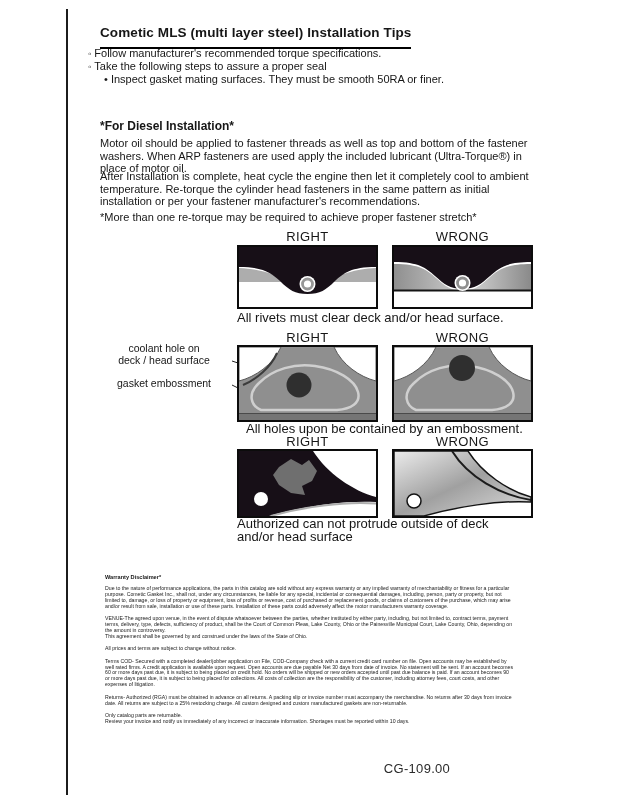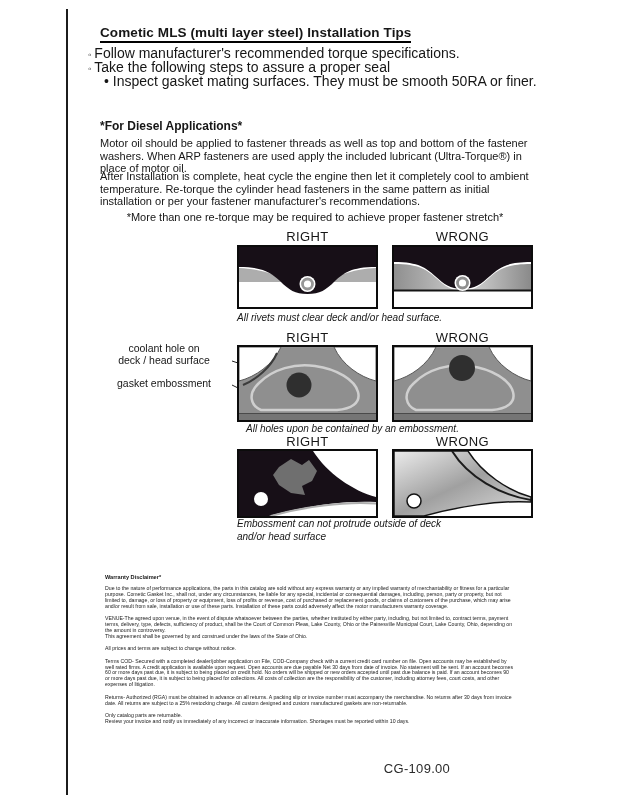--- a/index.html
+++ b/index.html
@@ -1,35 +1,35 @@
 <!DOCTYPE html>
 <html><head>
 <meta charset="utf-8">
 <style>
   html,body{margin:0;padding:0;}
   body{width:618px;height:800px;background:#ffffff;position:relative;overflow:hidden;
        font-family:"Liberation Sans", sans-serif;color:#161616;}
   .abs{position:absolute;}
   .left-rule{left:66px;top:9px;width:2px;height:786px;background:#1c1c1c;}
   .title{left:100px;top:25px;font-size:13.5px;font-weight:bold;border-bottom:2px solid #000;
-         padding-bottom:1px;letter-spacing:.1px;}
-  .bullets{left:88px;top:47px;font-size:14px;line-height:13px;width:470px;}
+         padding-bottom:7px;letter-spacing:.1px;}
+  .bullets{left:88px;top:47px;font-size:11px;line-height:13px;width:470px;}
   .bullet::before{content:"◦ ";font-size:10px;}
   .sub-bullet{margin-left:16px;}
   .sub-bullet::before{content:"• ";}
   .diesel-heading{left:100px;top:119px;font-size:12px;font-weight:bold;}
   .para{left:100px;width:430px;font-size:11px;line-height:12.6px;}
-  .p1{top:137px;} .p2{top:170px;} .p3{top:211px;text-align:center;}
+  .p1{top:137px;} .p2{top:170px;} .p3{top:211px;}
   .dlabel{width:141px;text-align:center;font-size:13px;letter-spacing:.4px;}
   .dbox{width:137px;border:2px solid #0c0c0c;background:#fff;line-height:0;}
   .c-left{left:237px;} .c-right{left:392px;}
   .r1l{top:229px;} .r1b{top:245px;height:60px;}
   .r2l{top:330px;} .r2b{top:345px;height:73px;}
   .r3l{top:434px;} .r3b{top:449px;height:65px;}
-  .caption{font-size:10px;line-height:12.5px;white-space:pre-line;font-style:italic;}
+  .caption{font-size:13px;line-height:12.5px;white-space:pre-line;}
   .cap1{left:237px;top:312px;} .cap2{left:246px;top:423px;} .cap3{left:237px;top:518px;}
   .sidelabel{left:96px;width:136px;text-align:center;font-size:10.5px;line-height:11.5px;white-space:pre-line;}
   .lbl-coolant{top:343px;} .lbl-emboss{top:378px;}
   .leader{left:105px;top:340px;width:215px;height:90px;pointer-events:none;}
   .legal{left:105px;top:574px;width:410px;}
   .legal-head{font-size:5.6px;font-weight:bold;margin-bottom:6px;}
   .legal-block{font-size:5.2px;line-height:5.9px;margin-bottom:6.5px;white-space:pre-line;color:#222;}
   .footer{left:352px;top:761px;width:130px;text-align:center;font-size:13px;color:#2b2b2b;letter-spacing:.3px;}
   svg{display:block;}
 </style>
@@ -45,21 +45,21 @@
   <div class="abs bullets">
     <div>
         <div class="bullet">Follow manufacturer's recommended torque specifications.</div>
         <div class="bullet">Take the following steps to assure a proper seal</div>
       </div>
     <div>
         <div class="sub-bullet">Inspect gasket mating surfaces.  They must be smooth 50RA or finer.</div>
       </div>
   </div>
 
-  <div class="abs diesel-heading">*For Diesel Applications*</div>
+  <div class="abs diesel-heading">*For Diesel Installation*</div>
   <div class="abs para p1">Motor oil should be applied to fastener threads as well as top and bottom of the fastener washers. When ARP fasteners are used apply the included lubricant (Ultra-Torque®) in place of motor oil.</div>
   <div class="abs para p2">After Installation is complete, heat cycle the engine then let it completely cool to ambient temperature. Re-torque the cylinder head fasteners in the same pattern as initial installation or per your fastener manufacturer's recommendations.</div>
   <div class="abs para p3">*More than one re-torque may be required to achieve proper fastener stretch*</div>
 
   <div class="abs dlabel c-left r1l">RIGHT</div>
   <div class="abs dlabel c-right r1l">WRONG</div>
 
   <div class="abs dbox c-left r1b">
     <svg width="137" height="60" viewBox="0 0 137 60">
       <rect width="137" height="60" fill="#ffffff"></rect>
@@ -146,21 +146,21 @@
             <stop offset="0.5" stop-color="#a0a0a0"></stop>
             <stop offset="1" stop-color="#dedede"></stop>
         </linearGradient>
       </defs>
       <rect width="137" height="65" fill="#ffffff"></rect>
       <path d="M0,0 L74,0 C88,22 114,40 137,46 L137,51 C104,49 62,56 30,65 L0,65 Z" fill="url(#g3)" stroke="#141414" stroke-width="1.5"></path>
       <path d="M58,0 C74,26 106,44 137,49" fill="none" stroke="#1c1c1c" stroke-width="2"></path>
       <circle cx="20" cy="50" r="7" fill="#ffffff" stroke="#141414" stroke-width="1.5"></circle>
     </svg>
   </div>
-  <div class="abs caption cap3">Embossment can not protrude outside of deck
+  <div class="abs caption cap3">Authorized can not protrude outside of deck
 and/or head surface</div>
 
   <div class="abs legal">
     <div class="legal-head">Warranty Disclaimer*</div>
     <div>
         <div class="legal-block">Due to the nature of performance applications, the parts in this catalog are sold without any express warranty or any implied warranty of merchantability or fitness for a particular purpose.  Cometic Gasket Inc., shall not, under any circumstances, be liable for any special, incidental or consequential damages, including, person, party or property, but not limited to, damage, or loss of property or equipment, loss of profits or revenue, cost of purchased or replacement goods, or claims of customers of the purchase, which may arise and/or result from sale, installation or use of these parts.  Installation of these parts could adversely affect the motor manufacturers warranty coverage.</div>
         <div class="legal-block">VENUE-The agreed upon venue, in the event of dispute whatsoever between the parties, whether instituted by either party, including, but not limited to, contract terms, payment terms, delivery, type, defects, sufficiency of product, shall be the Court of Common Pleas, Lake County, Ohio or the Painesville Municipal Court, Lake County, Ohio, depending on the amount in controversy.
 This agreement shall be governed by and construed under the laws of the State of Ohio.</div>
         <div class="legal-block">All prices and terms are subject to change without notice.</div>
         <div class="legal-block">Terms COD- Secured with a completed dealer/jobber application on File, COD-Company check with a current credit card number on file.  Open accounts may be established by well rated firms.  A credit application is available upon request.  Open accounts are due payable Net 30 days from date of invoice.  No statement will be sent.  If an account becomes 60 or more days past due, it is subject to being placed on credit hold.  No orders will be shipped or new orders accepted until past due balance is paid.  If an account becomes 90 or more days past due, it is subject to being placed for collections.  All costs of collection are the responsibility of the customer, including attorney fees, court costs, and other expenses of litigation.</div>

